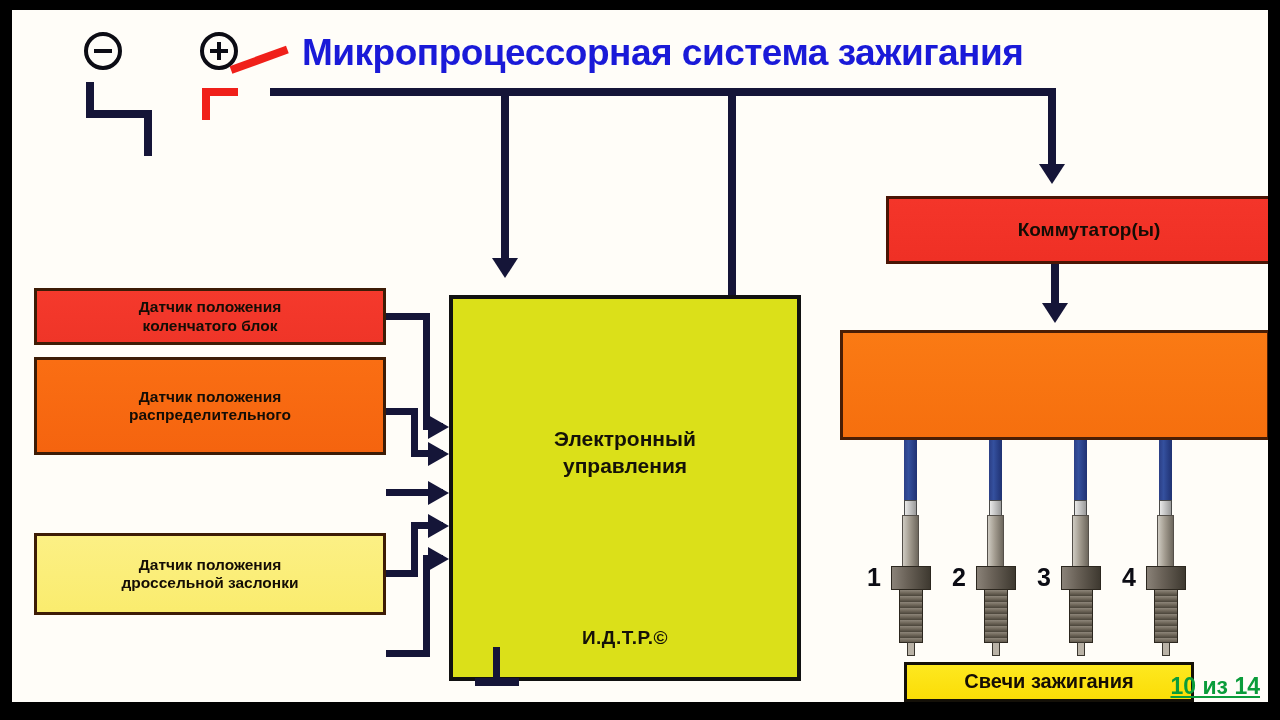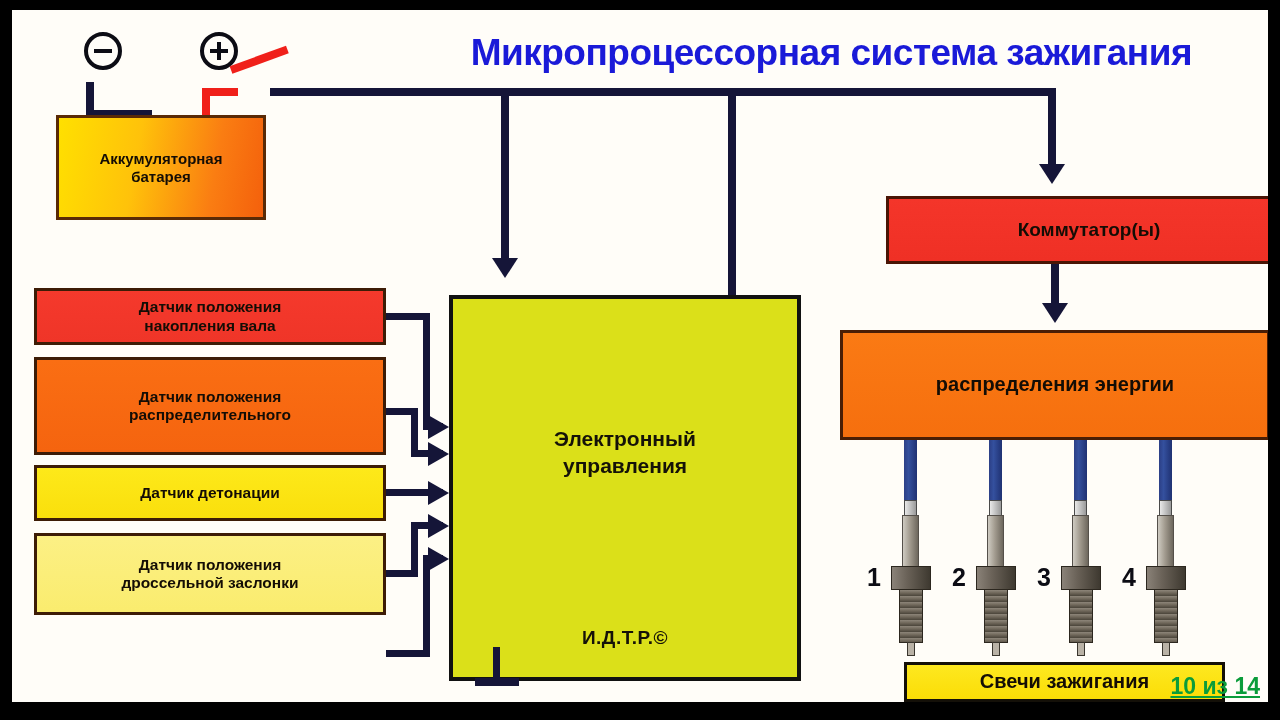--- a/index.html
+++ b/index.html
@@ -25,21 +25,21 @@
     background: #fffdf8;
     overflow: hidden;
   }
 
   
   .title {
     position: absolute;
     left: 290px;
     top: 22px;
     width: 890px;
-    text-align: right;
+    text-align: left;
     font-size: 37px;
     font-weight: bold;
     color: #1a1ad8;
     letter-spacing: -0.5px;
     white-space: nowrap;
   }
 
   
   .box {
     position: absolute;
@@ -107,21 +107,21 @@
     font-size: 19px;
     border-color: #4a1505;
   }
   .energy {
     left: 828px; top: 320px; width: 430px; height: 110px;
     background: linear-gradient(180deg,#fa7a14,#f66f0e);
     font-size: 20px;
     border-color: #4a1e05;
   }
   .plugs-label {
-    left: 892px; top: 652px; width: 321px; height: 40px;
+    left: 892px; top: 652px; width: 290px; height: 40px;
     background: linear-gradient(180deg,#fde820,#fbdd06);
     font-size: 20px;
     border-color: #141008;
     border-width: 3px;
   }
 
   
   .wire { position: absolute; background: #151538; }
   .wire-red { position: absolute; background: #f0201a; }
 
@@ -226,52 +226,41 @@
     </div>
 
     <div class="wire" style="left:74px; top:72px; width:8px; height:34px;"></div>
     <div class="wire" style="left:74px; top:100px; width:66px; height:8px;"></div>
     <div class="wire" style="left:132px; top:100px; width:8px; height:46px;"></div>
 
     <div class="wire-red" style="left:190px; top:78px; width:8px; height:32px;"></div>
     <div class="wire-red" style="left:190px; top:78px; width:36px; height:8px;"></div>
     <div class="wire-red" style="left:219px; top:56px; width:60px; height:8px; transform: rotate(-20deg); transform-origin: left center;"></div>
 
-    <div class="box battery">
-      <span>
-        <span>Аккумуляторная</span>
-        <span>батарея</span>
-      </span>
-    </div>
 
     <div class="wire" style="left:258px; top:78px; width:466px; height:8px;"></div>
 
     <div class="wire" style="left:489px; top:78px; width:8px; height:172px;"></div>
     <div class="arrow-down" style="left:480px; top:248px;"></div>
 
     <div class="wire" style="left:716px; top:78px; width:8px; height:558px;"></div>
     <div class="wire" style="left:716px; top:78px; width:328px; height:8px;"></div>
     <div class="wire" style="left:1036px; top:78px; width:8px; height:78px;"></div>
     <div class="arrow-down" style="left:1027px; top:154px;"></div>
 
     <div class="box sensor s-crank">
       <span>
         <span>Датчик положения</span>
-        <span>накопления вала</span>
+        <span>коленчатого блок</span>
       </span>
     </div>
     <div class="box sensor s-cam">
       <span>
         <span>Датчик положения</span>
         <span>распределительного</span>
-      </span>
-    </div>
-    <div class="box sensor s-knock">
-      <span>
-        <span>Датчик детонации</span>
       </span>
     </div>
     <div class="box sensor s-throttle">
       <span>
         <span>Датчик положения</span>
         <span>дроссельной заслонки</span>
       </span>
     </div>
 
     <div class="wire" style="left:374px; top:303px; width:44px; height:7px;"></div>
@@ -310,21 +299,20 @@
 
     <div class="box commutator">
       <span>Коммутатор(ы)</span>
     </div>
 
     <div class="wire" style="left:1039px; top:254px; width:8px; height:42px;"></div>
     <div class="arrow-down" style="left:1030px; top:293px;"></div>
 
     <div class="box energy">
       <span>
-        <span>распределения энергии</span>
       </span>
     </div>
 
     <div class="hv-wire" style="left:892px; top:430px; height:62px;"></div>
     <div class="hv-wire" style="left:977px; top:430px; height:62px;"></div>
     <div class="hv-wire" style="left:1062px; top:430px; height:62px;"></div>
     <div class="hv-wire" style="left:1147px; top:430px; height:62px;"></div>
 
     <div class="plug" style="left:876px; top:490px;">
       <span class="p-term"></span>

